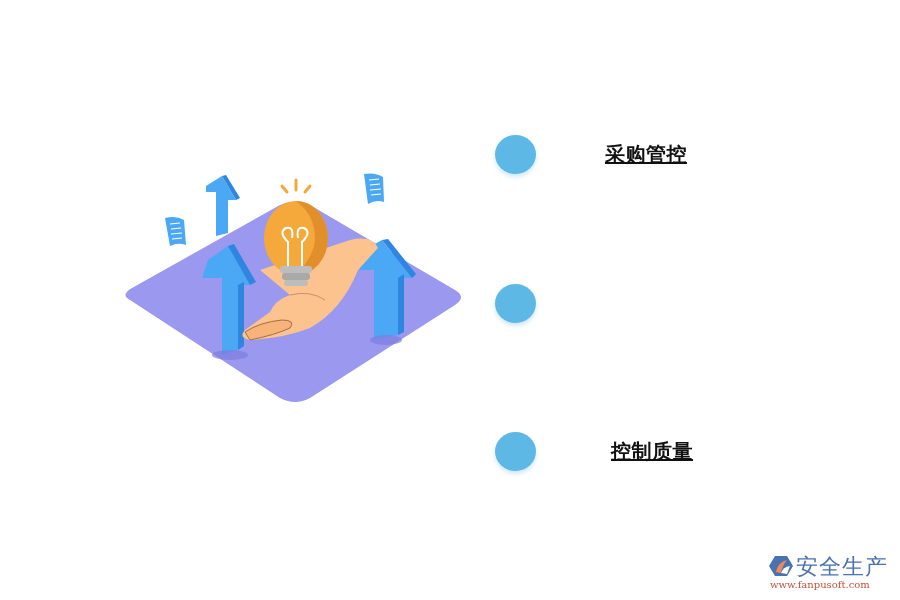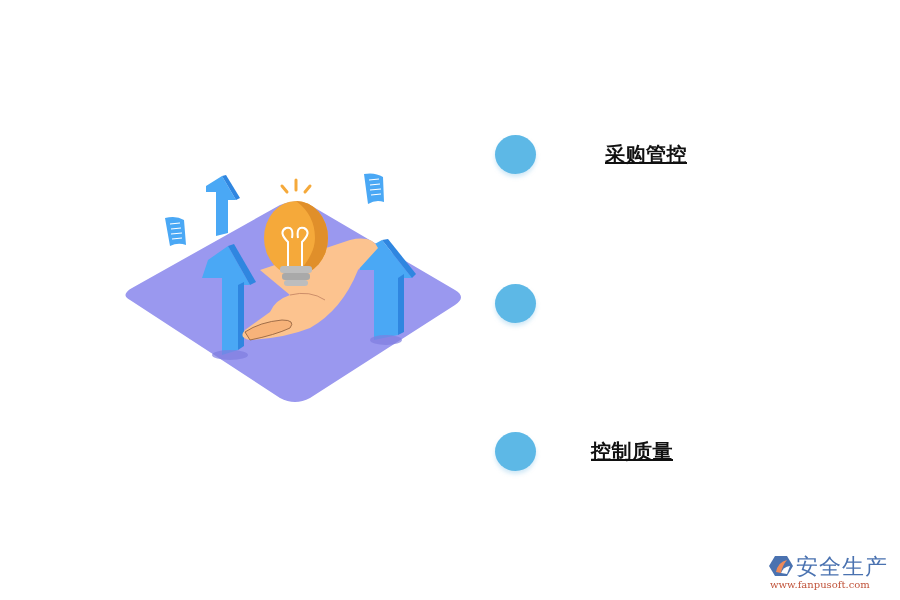--- a/index.html
+++ b/index.html
@@ -19,21 +19,21 @@
     }
     .label {
       position: absolute; top: 6px; font-size: 20px; font-weight: bold; color: #111111;
       letter-spacing: 0.5px; white-space: nowrap; text-decoration: underline;
     }
     #item-0 { top: 135px; }
     #item-0 .label { left: 110px; }
     #item-1 { top: 284px; }
     #item-1 .label { left: 114px; }
     #item-2 { top: 432px; }
-    #item-2 .label { left: 96px; }
+    #item-2 .label { left: 116px; }
 
     .logo { position: absolute; left: 768px; top: 552px; width: 125px; height: 40px; }
     .logo-icon { position: absolute; left: 0; top: 2px; width: 26px; height: 24px; }
     .logo-name {
       position: absolute; left: 28px; top: 0; font-size: 22px; color: #4a72b0;
       letter-spacing: 1px; white-space: nowrap; font-family: "DejaVu Sans", sans-serif;
     }
     .logo-url {
       position: absolute; left: 2px; top: 27px; font-size: 10px; color: #c0533a;
       font-family: "DejaVu Serif", "Liberation Serif", serif; white-space: nowrap;

